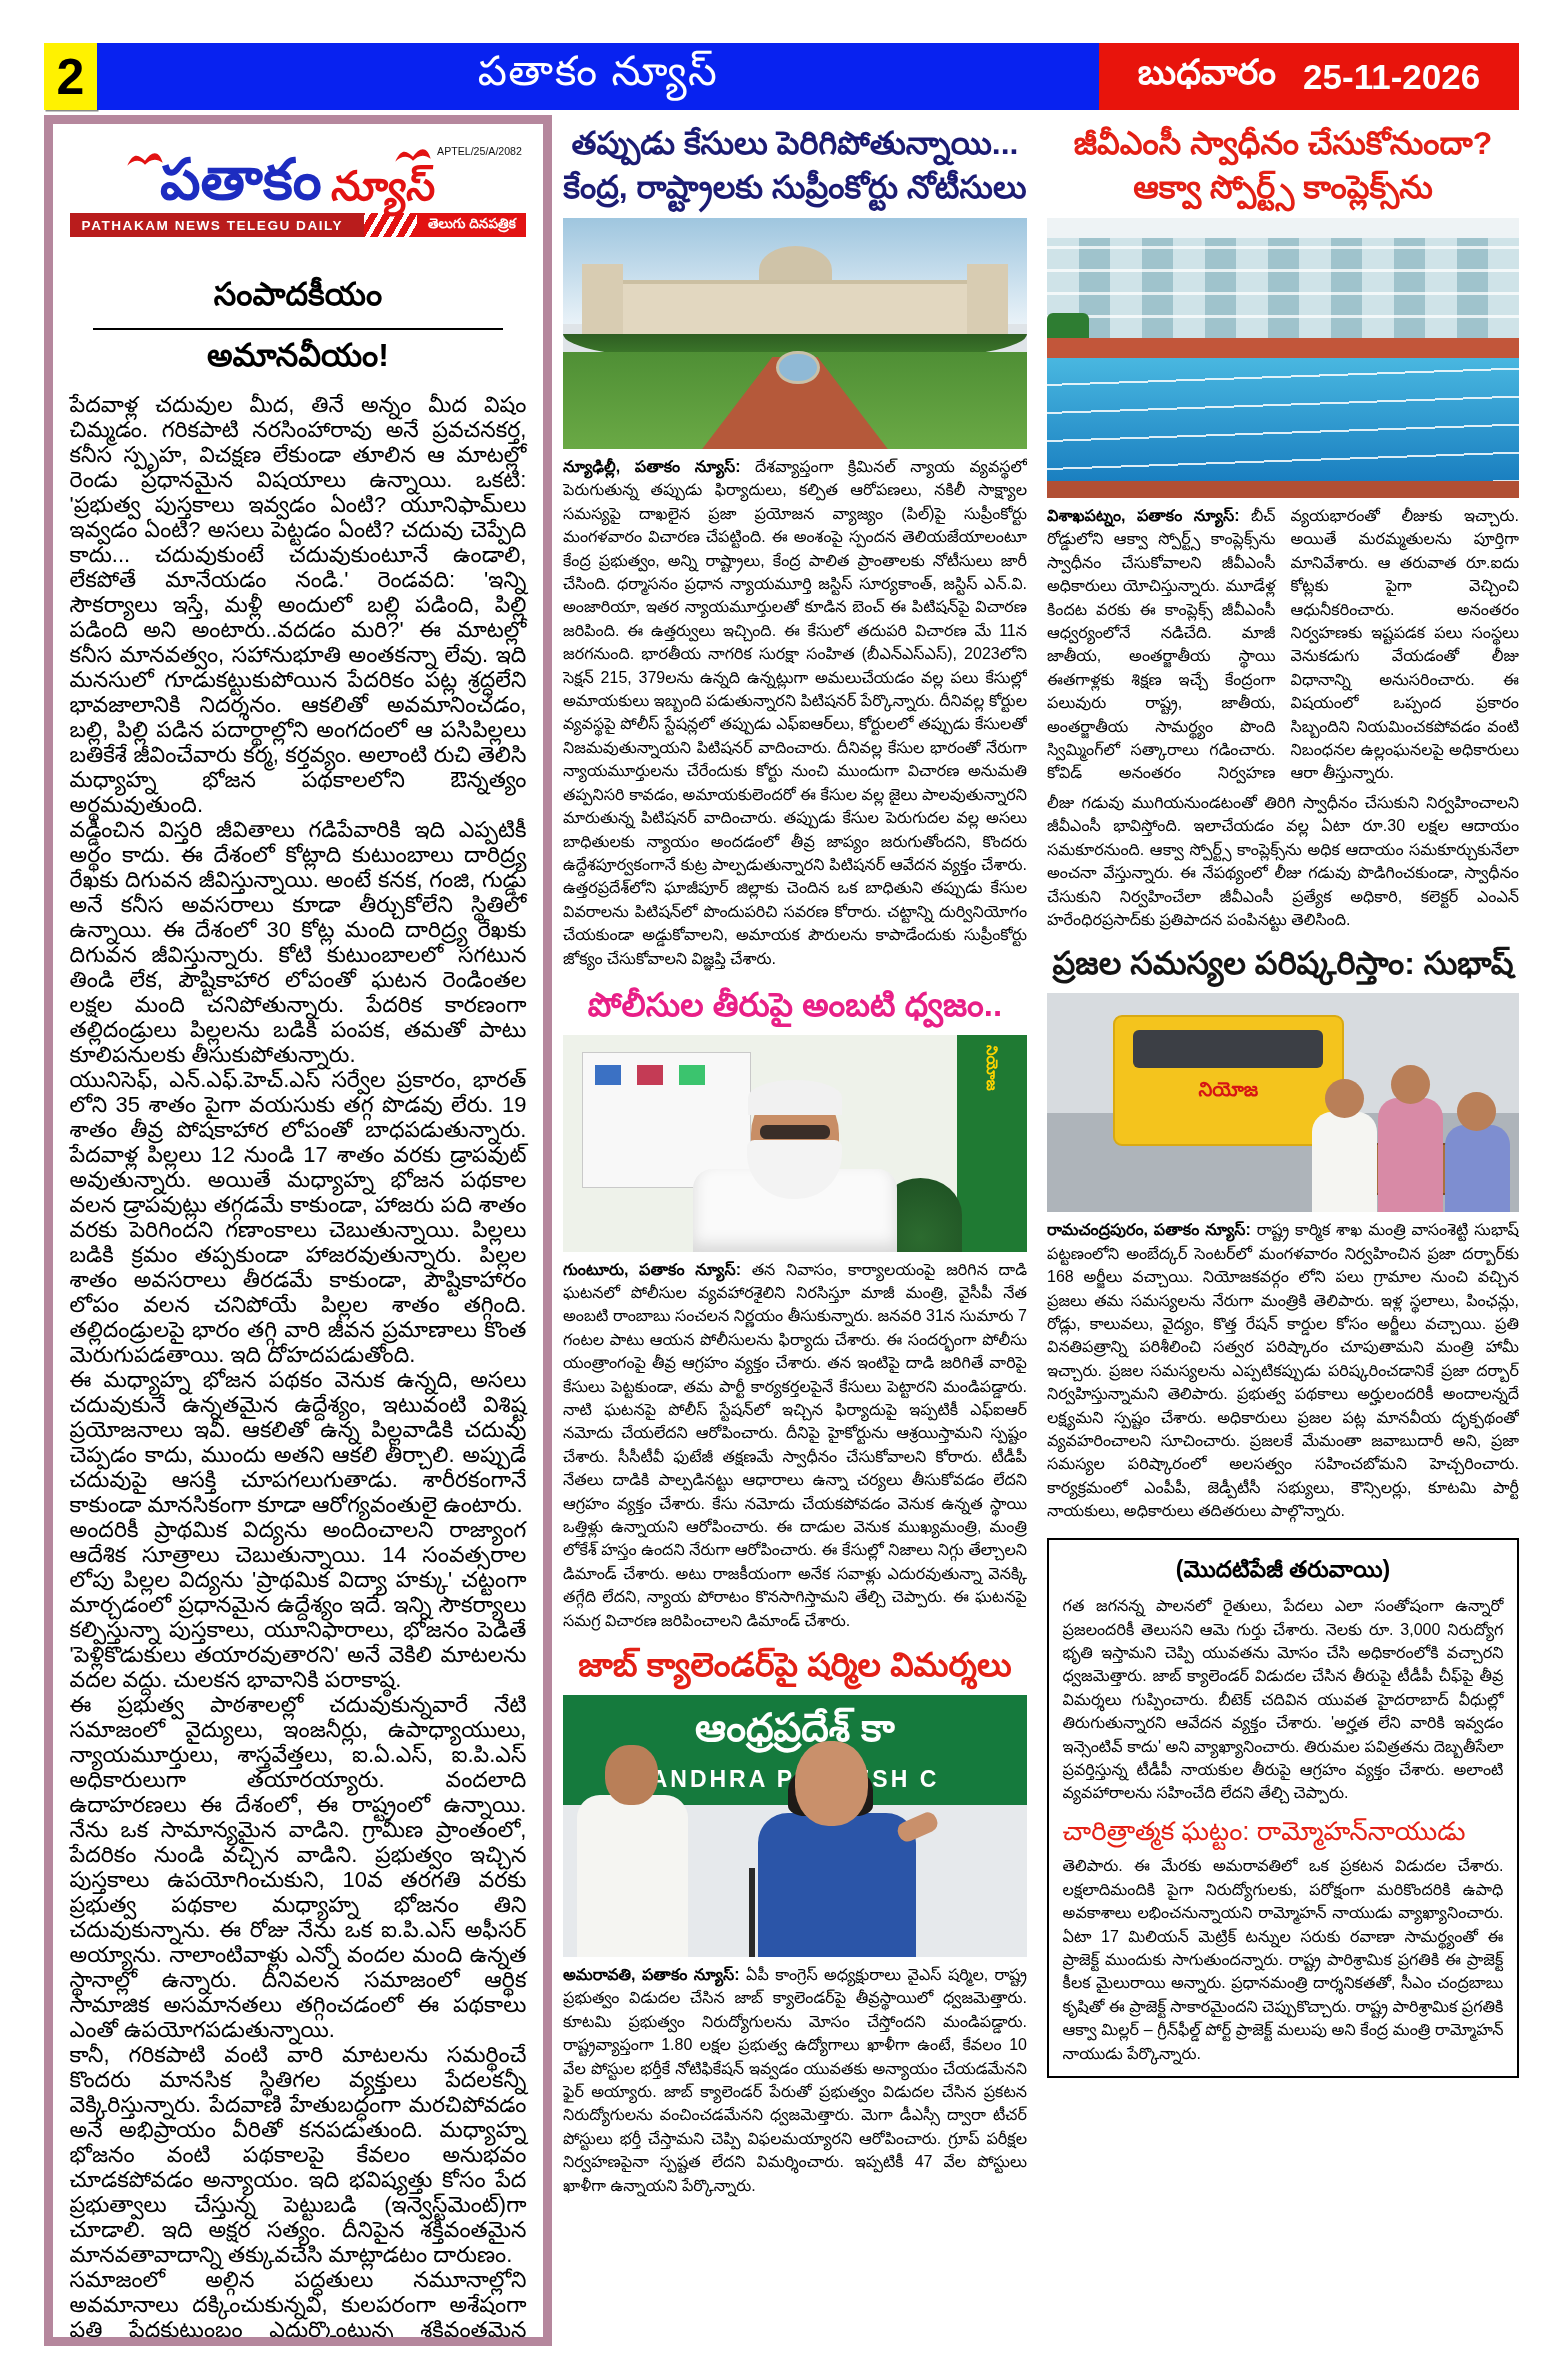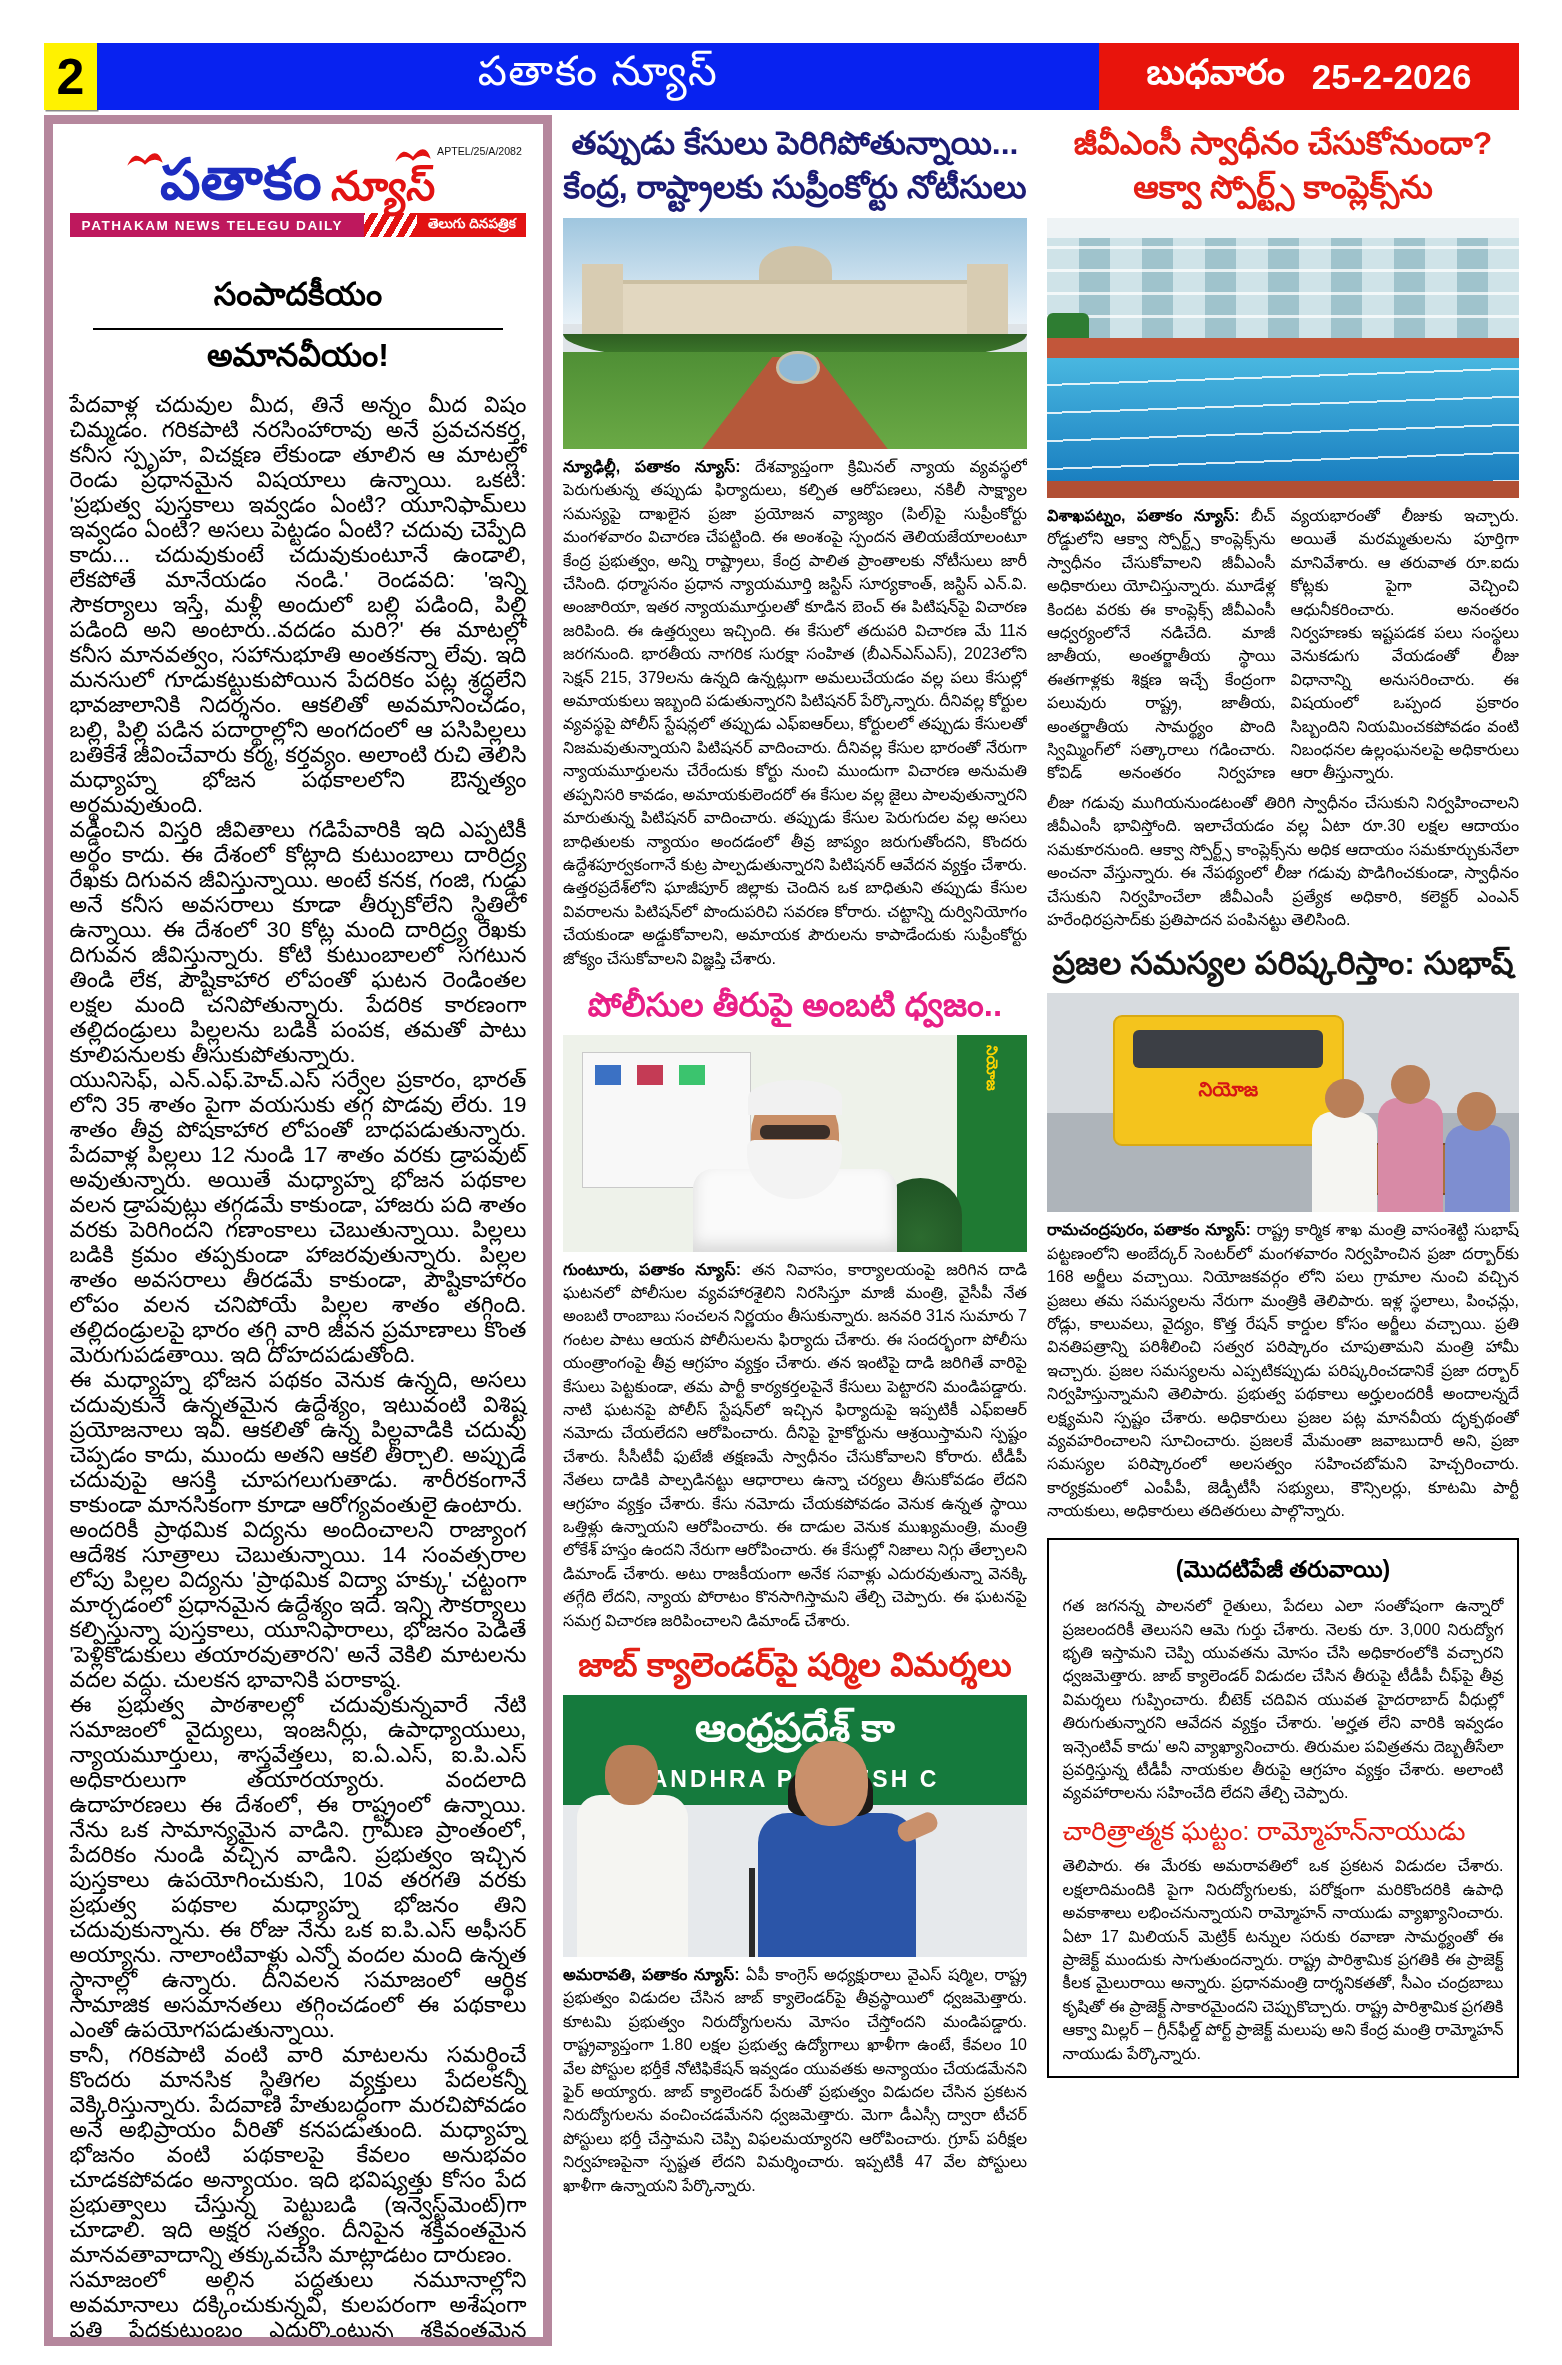--- a/index.html
+++ b/index.html
@@ -22,21 +22,21 @@
 
   .logo{position:relative;height:119px;}
   .logo-reg{position:absolute;top:1.5px;right:4.5px;font-size:10.6px;color:#111;}
   .logo-main{display:flex;align-items:flex-end;justify-content:center;gap:10.6px;margin-top:12px;height:65px;}
   .logo-blue{color:#1d2cc0;font-size:57px;font-weight:bold;line-height:60px;}
   .logo-red{color:#e21212;font-size:41px;font-weight:bold;transform:skewX(-6deg);line-height:45px;}
   .bird{position:absolute;width:44px;height:19.7px;}
   .bird-left{left:53px;top:4.5px;}
   .bird-right{right:91px;top:0px;}
   .logo-banner{display:flex;height:24px;margin-top:4.5px;}
-  .banner-left{background:#be185d;color:#fff;font-size:13.6px;font-weight:bold;letter-spacing:1.5px;
+  .banner-left{background:#b91c1c;color:#fff;font-size:13.6px;font-weight:bold;letter-spacing:1.5px;
                display:flex;align-items:center;padding:0 12px;flex:1;}
   .banner-stripes{width:53px;background:repeating-linear-gradient(-60deg,#e21212 0 6.8px,#ffffff 6.8px 11.3px);}
   .banner-right{background:#e21212;color:#fff;font-size:13.6px;font-weight:bold;display:flex;align-items:center;padding:0 10.6px;}
 
   .kicker{text-align:center;font-size:32px;font-weight:bold;margin-top:13.6px;color:#000;}
   .kicker-rule{border:none;border-top:2.3px solid #000;margin:7.6px 23px;}
   .ed-head{text-align:center;font-size:32px;font-weight:bold;color:#000000;margin:4.5px 0 10.6px 0;}
   .ed-body{font-size:22px;line-height:25px;text-align:justify;white-space:pre-line;}
 
   
@@ -126,21 +126,21 @@
 
 <div id="page">
 
   <div class="header">
     <div class="pagenum">2</div>
     <div class="masthead-bar">
       <span>పతాకం న్యూస్</span>
     </div>
     <div class="datebox">
       <span>బుధవారం</span>
-      <span>25-2-2026</span>
+      <span>25-11-2026</span>
     </div>
   </div>
 
   <div class="left-col">
     <div class="left-inner">
 
       <div class="logo">
         <div class="logo-reg">APTEL/25/A/2082</div>
         <svg class="bird bird-left" viewBox="0 0 40 20">
           <path d="M2 18 C 9 2, 15 9, 20 13 C 26 4, 34 1, 38 15 C 30 9, 24 13, 20 17 C 15 11, 8 12, 2 18 Z" fill="#e21212"></path>

